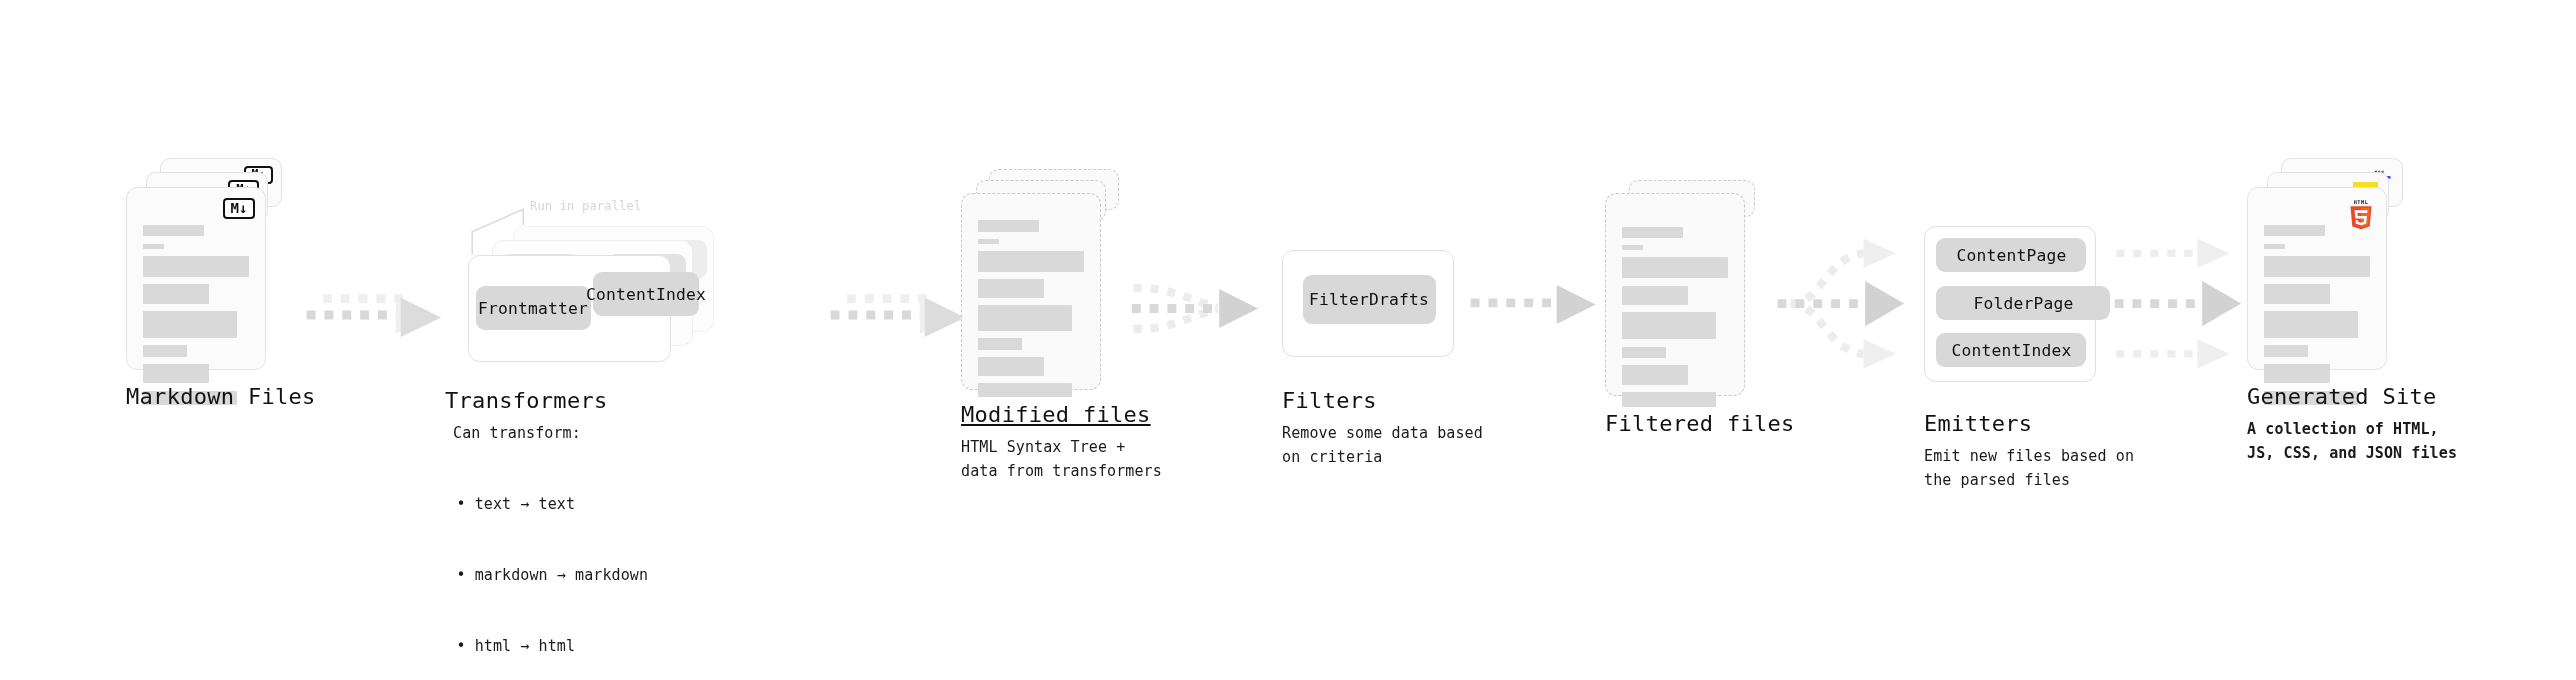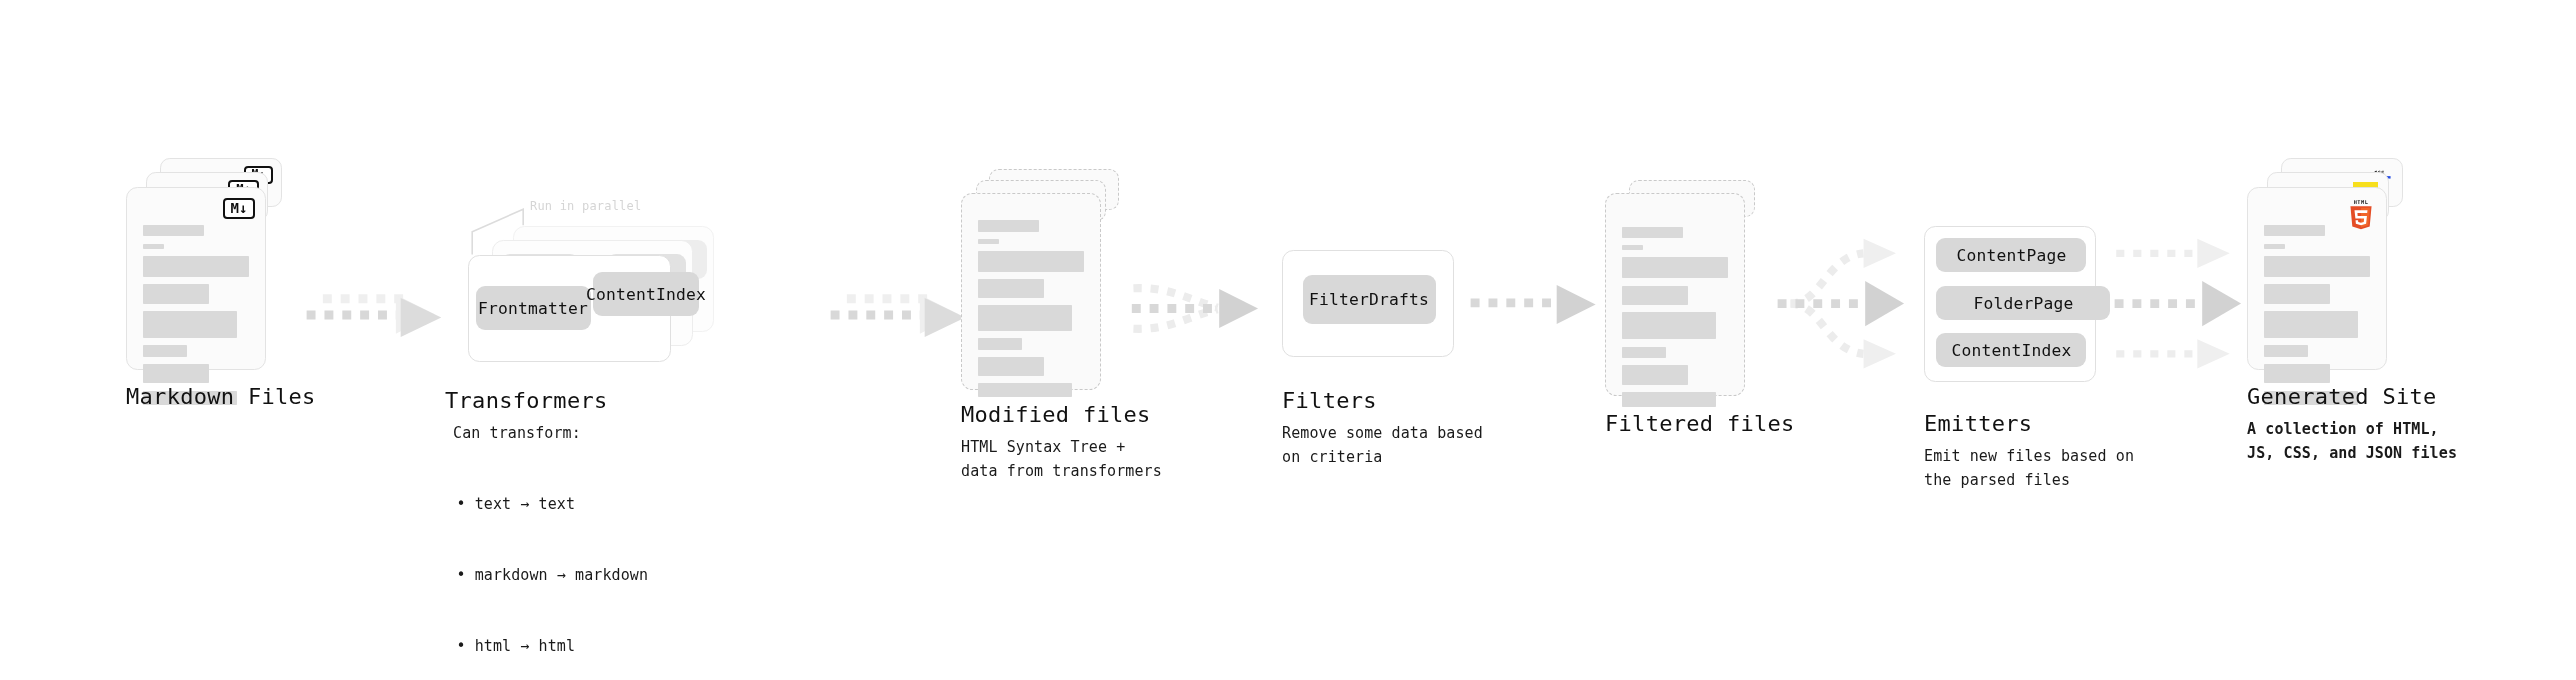--- a/index.html
+++ b/index.html
@@ -246,21 +246,21 @@
         <div class="sk" style="width:20%; height:4.9px;"></div>
         <div class="sk" style="width:100%; height:20.3px;"></div>
         <div class="sk" style="width:62%; height:18.7px;"></div>
         <div class="sk" style="width:89%; height:26px;"></div>
         <div class="sk" style="width:41%; height:11.4px;"></div>
         <div class="sk" style="width:62%; height:18.7px;"></div>
         <div class="sk" style="width:89%; height:14.6px;"></div>
       </div>
     </div>
 
-    <div class="stage-title" style="position:absolute; left:0px; top:233px;">Modified files</div>
+    <div class="stage-title" style="position:absolute; left:0px; top:233px;text-decoration:underline;">Modified files</div>
     <div class="stage-sub" style="position:absolute; left:0px; top:267px;">HTML Syntax Tree +
 data from transformers</div>
   </div>
 
   <div class="arrow" style="left:1130px; top:264px;">
     <svg width="142" height="89" viewBox="0 0 175 110">
       <path d="M 4 30 C 50 28, 72 44, 108 54" stroke="#ececec" stroke-width="10" fill="none" stroke-dasharray="10 11"></path>
       <path d="M 4 80 C 50 82, 72 64, 108 56" stroke="#ececec" stroke-width="10" fill="none" stroke-dasharray="10 11"></path>
       <line x1="2" y1="55" x2="112" y2="55" stroke="#d8d8d8" stroke-width="11" stroke-dasharray="11 11"></line>
       <polygon points="110,31 158,55 110,79" fill="#d2d2d2"></polygon>

